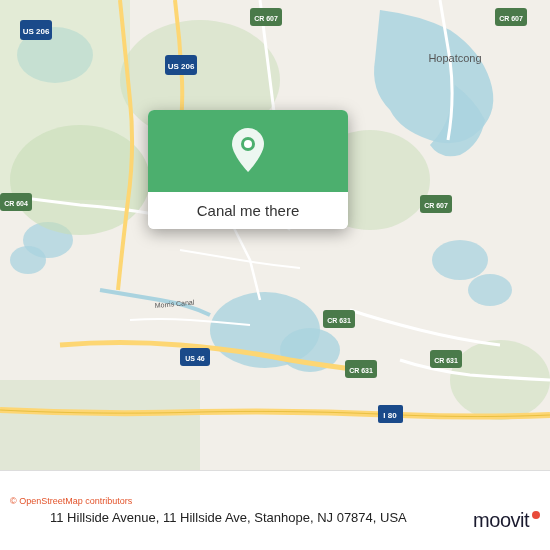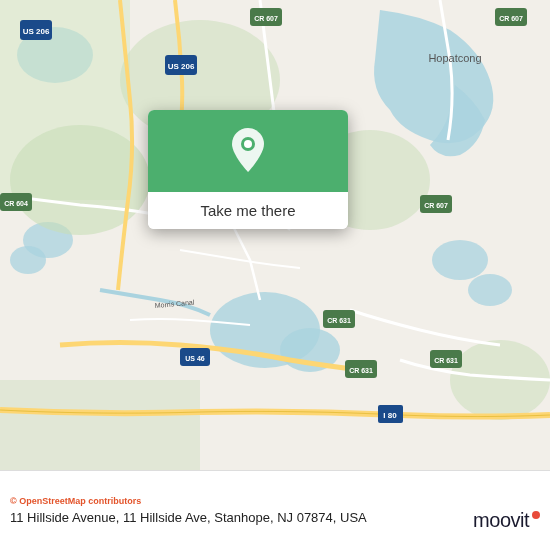--- a/index.html
+++ b/index.html
@@ -84,20 +84,21 @@
       font-size: 9px;
       color: #555;
       margin-bottom: 3px;
     }
 
     #address-line {
       font-size: 13px;
       color: #222;
       font-weight: 400;
       line-height: 1.4;
+      margin-left: 40px;
     }
 
     #moovit-logo {
       position: absolute;
       right: 10px;
       bottom: 18px;
       display: flex;
       align-items: center;
       gap: 3px;
     }
@@ -214,27 +215,27 @@
   
   <div id="popup-card">
     <div id="popup-green-area">
 
       <svg id="map-pin-icon" viewBox="0 0 38 44" xmlns="http://www.w3.org/2000/svg">
         <path d="M19 0C10.163 0 3 7.163 3 16c0 11 16 28 16 28s16-17 16-28C35 7.163 27.837 0 19 0z" fill="white" opacity="0.9"></path>
         <circle cx="19" cy="16" r="7" fill="#4caf6e"></circle>
         <circle cx="19" cy="16" r="4" fill="white"></circle>
       </svg>
     </div>
-    <button id="popup-button">Take me there</button>
+    <button id="popup-button">Canal me there</button>
 
   </div>
 </div>
 
 <div id="bottom-bar">
   <div id="osm-credit">
-    <span style="color:#e3542b;font-weight:bold;">© OpenStreetMap contributors</span>
+    <span style="color:#e3542b;">© OpenStreetMap contributors</span>
   </div>
   <div id="address-line">11 Hillside Avenue, 11 Hillside Ave, Stanhope, NJ 07874, USA</div>
   <div id="moovit-logo">
     <span id="moovit-text">moovit</span>
     <span id="moovit-dot"></span>
   </div>
 </div>
 
 </body></html>

